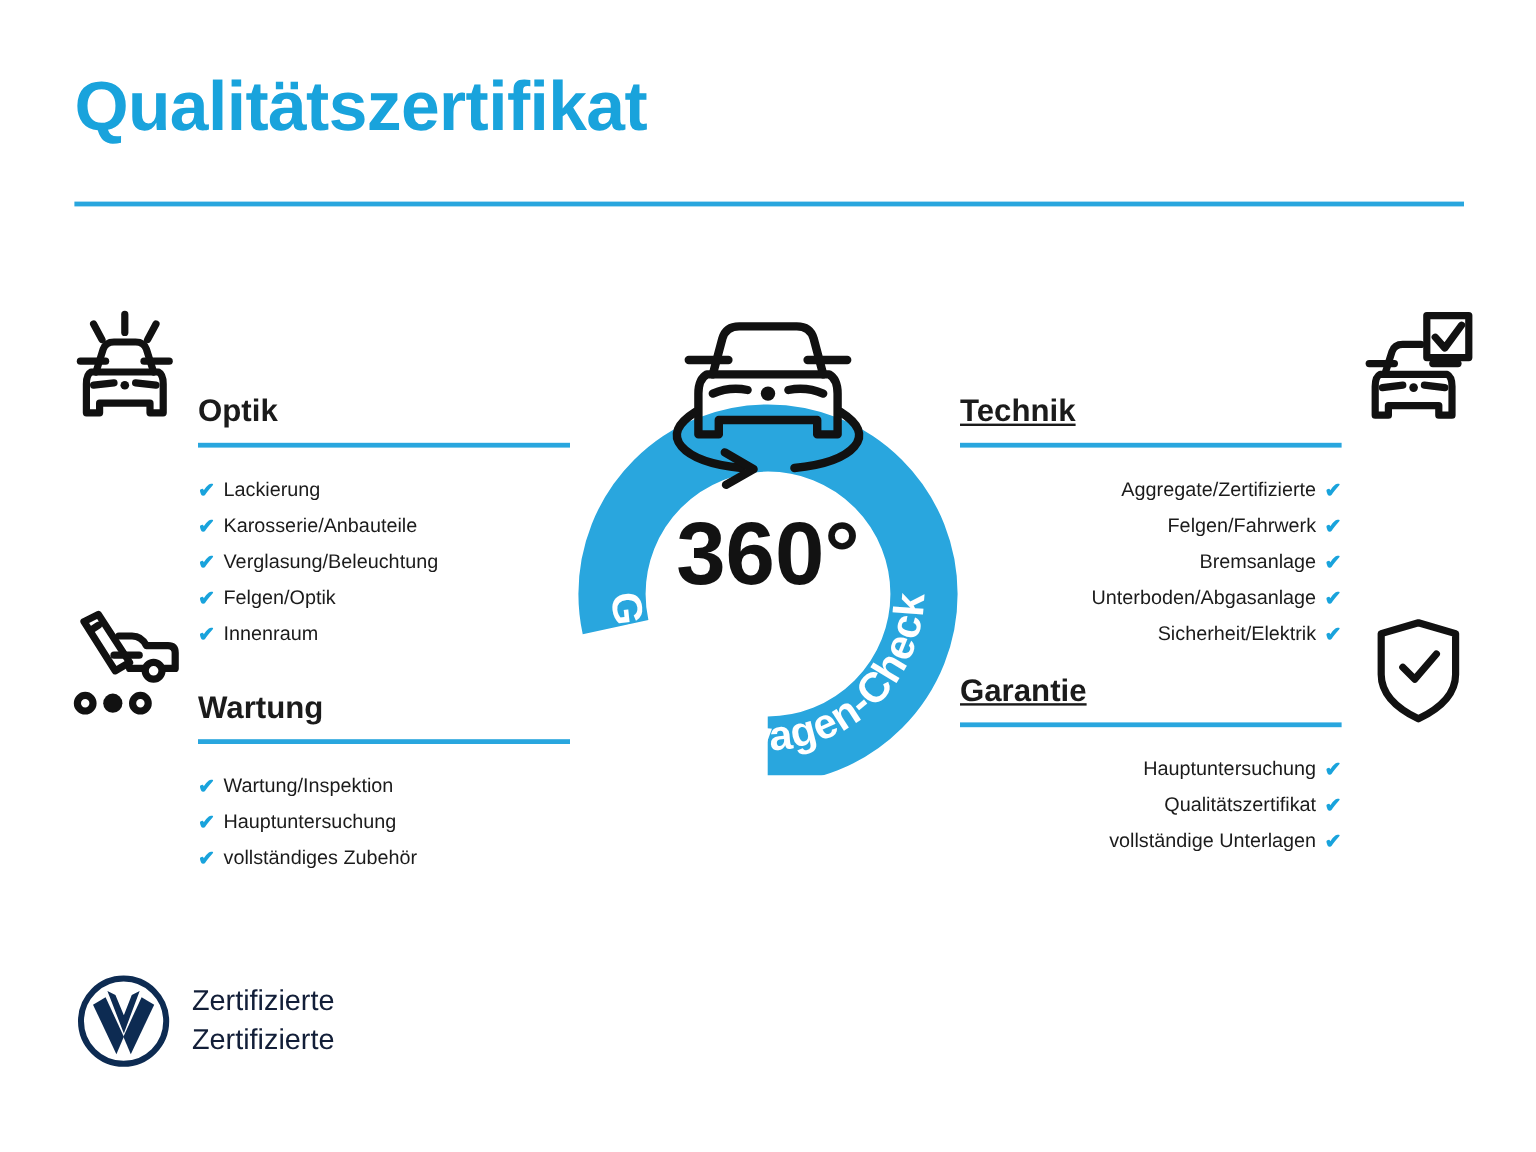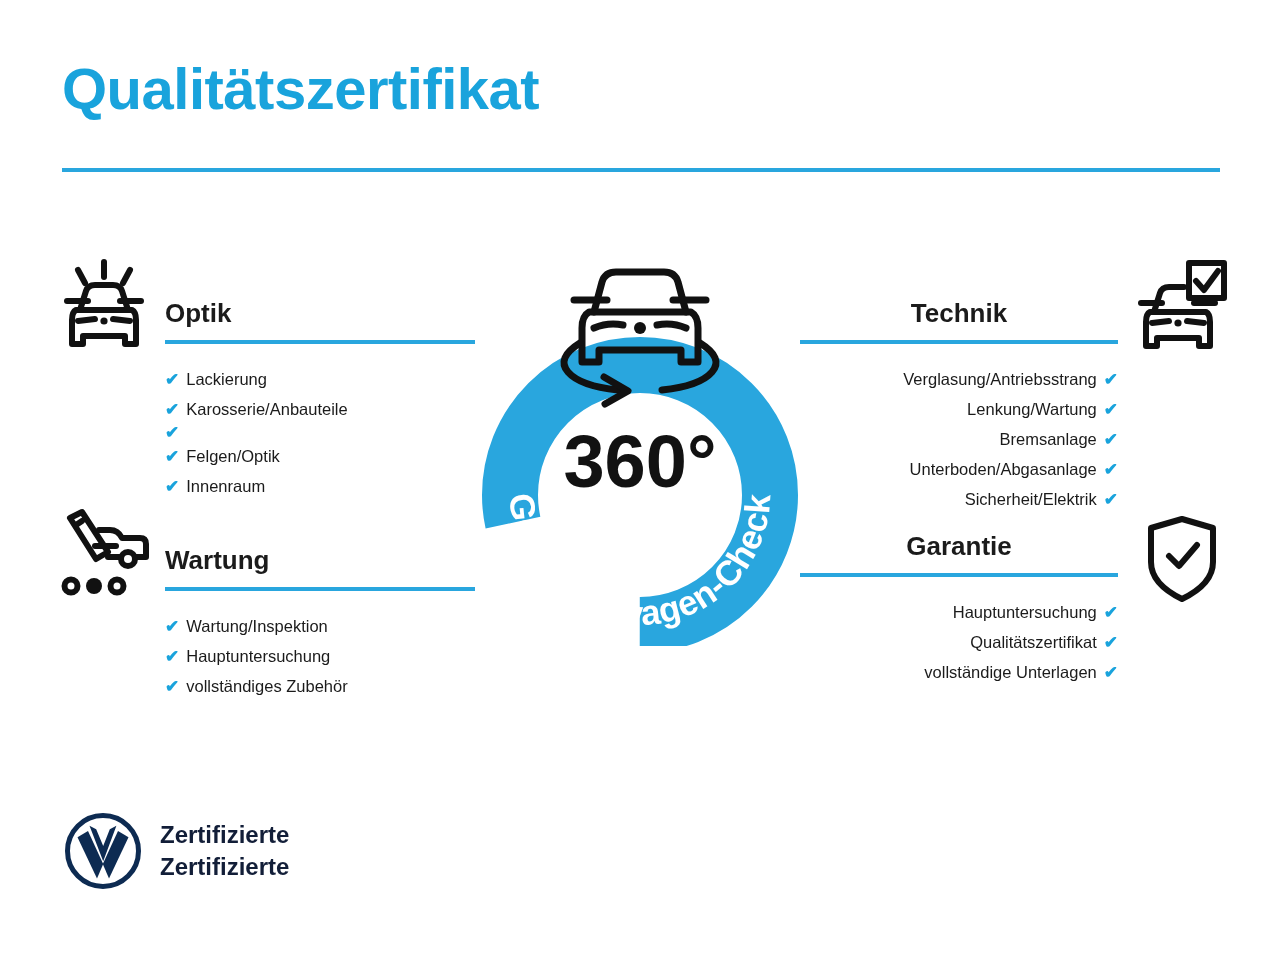--- a/index.html
+++ b/index.html
@@ -42,20 +42,21 @@
     background: #29A6DE;
   }
 
   
   .section {
     position: absolute;
   }
   .section-head {
     position: relative;
     height: 44px;
+    margin-top: 29px;
   }
   .section-title {
     font-size: 26px;
     font-weight: bold;
     color: #1b1b1b;
     line-height: 1;
     white-space: nowrap;
   }
   .section-underline {
     position: absolute;
@@ -85,21 +86,21 @@
     line-height: 1;
     display: inline-block;
   }
 
   
   .col-left .section-title { text-align: left; }
   .col-left .section-list li { justify-content: flex-start; }
   .col-left .check { margin-right: 7px; }
 
   
-  .col-right .section-title { text-align: center; }
+  .col-right .section-title { text-align: left; text-decoration: underline; }
   .col-right .section-list li { justify-content: flex-end; }
   .col-right .check { margin-left: 7px; }
 
   
   #sec-optik   { left: 165px; top: 300px; width: 310px; }
   #sec-wartung { left: 165px; top: 547px; width: 310px; }
   #sec-technik { left: 800px; top: 300px; width: 318px; }
   #sec-garantie{ left: 800px; top: 533px; width: 318px; }
 
   #sec-optik .section-list,
@@ -145,21 +146,21 @@
     position: absolute;
     left: 64px;
     top: 812px;
     display: flex;
     align-items: center;
     gap: 18px;
   }
   #vw-mark { width: 78px; height: 78px; color: #0d2b52; }
   .footer-text {
     font-size: 24px;
-    font-weight: bold;
+    font-weight: normal;
     color: #121e38;
     line-height: 1.32;
     white-space: nowrap;
   }
 </style>
 </head>
 <body>
 
 <div id="page">
 
@@ -190,20 +191,21 @@
       <li>
           <span class="check">✔</span>
           <span>Lackierung</span>
         </li>
       <li>
           <span class="check">✔</span>
           <span>Karosserie/Anbauteile</span>
         </li>
       <li>
           <span class="check">✔</span>
+          <span>Verglasung/Beleuchtung</span>
         </li>
       <li>
           <span class="check">✔</span>
           <span>Felgen/Optik</span>
         </li>
       <li>
           <span class="check">✔</span>
           <span>Innenraum</span>
         </li>
     </ul>
@@ -258,25 +260,25 @@
     </svg>
   </div>
 
   <div class="section col-right" id="sec-technik">
     <div class="section-head">
       <div class="section-title">Technik</div>
       <div class="section-underline"></div>
     </div>
     <ul class="section-list">
       <li>
-          <span>Verglasung/Antriebsstrang</span>
-          <span class="check">✔</span>
-        </li>
-      <li>
-          <span>Lenkung/Wartung</span>
+          <span>Aggregate/Zertifizierte</span>
+          <span class="check">✔</span>
+        </li>
+      <li>
+          <span>Felgen/Fahrwerk</span>
           <span class="check">✔</span>
         </li>
       <li>
           <span>Bremsanlage</span>
           <span class="check">✔</span>
         </li>
       <li>
           <span>Unterboden/Abgasanlage</span>
           <span class="check">✔</span>
         </li>

